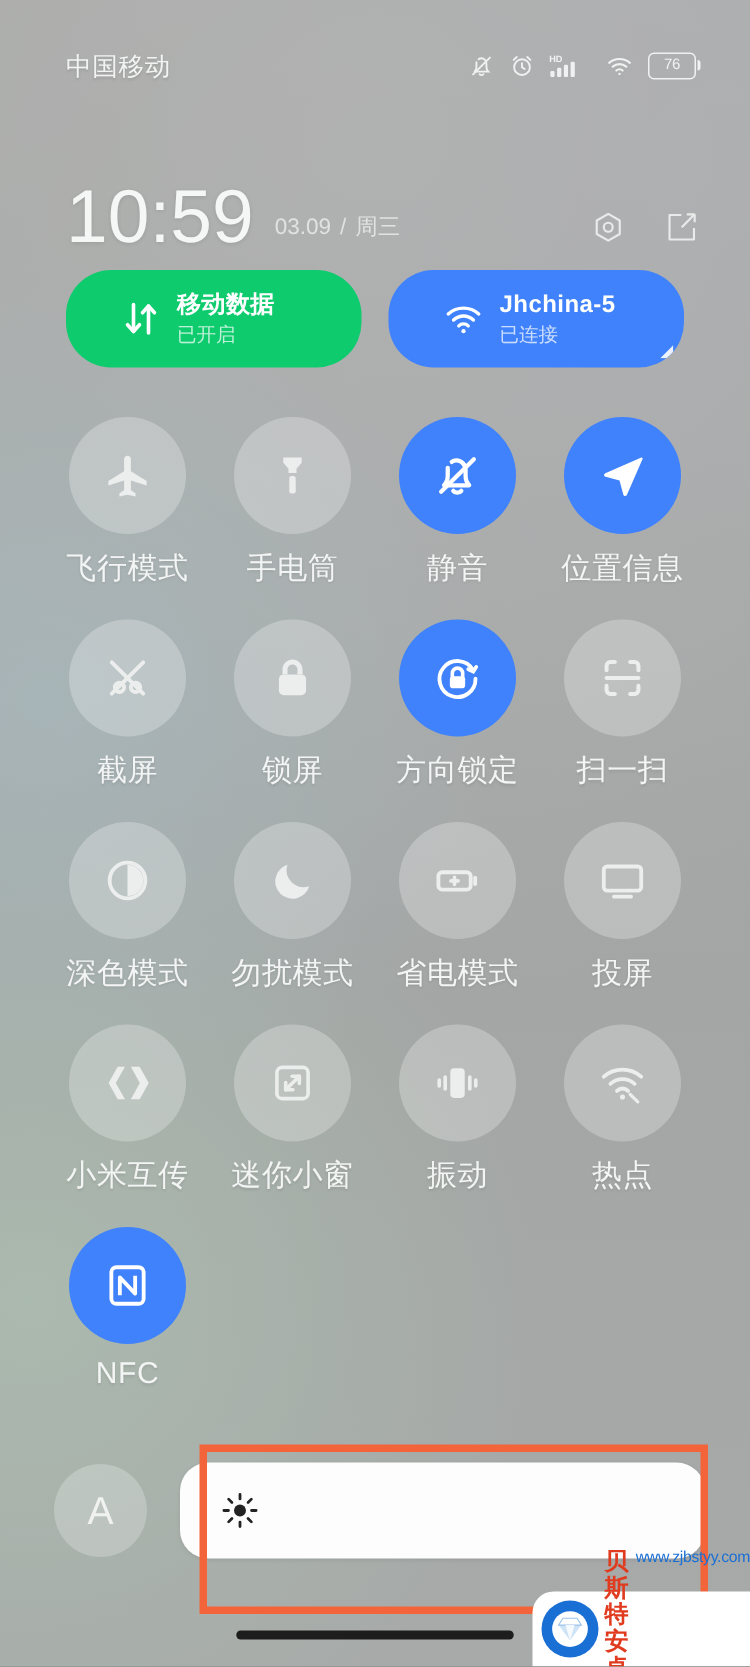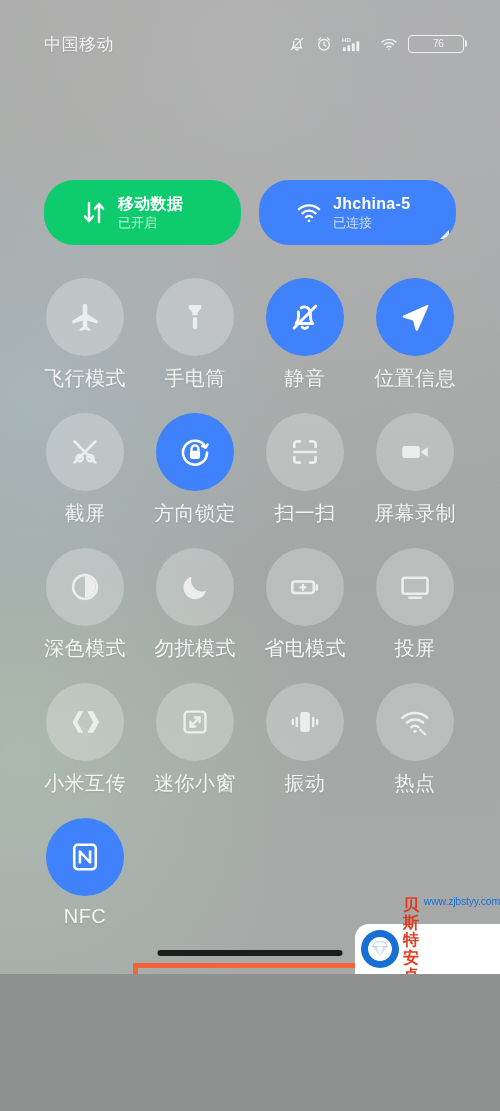--- a/index.html
+++ b/index.html
@@ -10,21 +10,21 @@
   body {
     width: 500px;
     height: 1111px;
     overflow: hidden;
     font-family: "Liberation Sans", "DejaVu Sans", sans-serif;
     -webkit-font-smoothing: antialiased;
   }
   #screen {
     position: relative;
     width: 500px;
-    height: 974px;
+    height: 1111px;
     overflow: hidden;
     background:
       radial-gradient(circle at 6% 42%, rgba(168,190,196,0.55) 0%, rgba(168,190,196,0) 38%),
       radial-gradient(circle at 4% 78%, rgba(176,200,180,0.55) 0%, rgba(176,200,180,0) 34%),
       radial-gradient(circle at 96% 10%, rgba(176,176,182,0.45) 0%, rgba(176,176,182,0) 40%),
       radial-gradient(circle at 50% 8%, rgba(180,180,178,0.7) 0%, rgba(160,162,161,0) 55%),
       linear-gradient(180deg, #a9abaa 0%, #a5a8a7 30%, #a3a6a5 60%, #a7aaa9 100%);
   }
 
   
@@ -50,21 +50,21 @@
     gap: 9px;
   }
   .status-icons svg { display: block; }
   .batt {
     position: relative;
     width: 30px; height: 16px;
     border: 1.6px solid #f0f1f1;
     border-radius: 4px;
     display: flex;
     align-items: center;
-    padding-left: 24px;
+    justify-content: center;
   }
   .batt:after {
     content: "";
     position: absolute;
     right: -4px; top: 4px;
     width: 2.4px; height: 7px;
     background: #f0f1f1;
     border-radius: 0 2px 2px 0;
   }
   .batt span {
@@ -335,20 +335,43 @@
           <path d="M9.2 16c.8-.7 1.8-1.1 2.8-1.1s2 .4 2.8 1.1"></path>
           <circle cx="12" cy="19" r="1.1" fill="#f0f1f1" stroke="none"></circle>
         </svg>
       </span>
       <span class="batt">
         <span>76</span>
       </span>
     </div>
   </div>
 
+  <div class="clockrow">
+    <div class="time">10:59</div>
+    <div class="datewrap">
+      <span>03.09</span>
+      <span>/</span>
+      <span>周三</span>
+    </div>
+    <div class="clock-actions">
+      <span>
+        <svg width="23" height="23" viewBox="0 0 24 24" fill="none" stroke="#e9ebea" stroke-width="1.5" stroke-linejoin="round">
+          <path d="M12 2.7 20 7.3v9.4L12 21.3 4 16.7V7.3z"></path>
+          <circle cx="12" cy="12" r="3.1"></circle>
+        </svg>
+      </span>
+      <span>
+        <svg width="23" height="23" viewBox="0 0 24 24" fill="none" stroke="#e9ebea" stroke-width="1.5" stroke-linejoin="round">
+          <path d="M20.5 12.6v7.9H3.5V3.5h8.2"></path>
+          <path d="M21 3 12 12"></path>
+          <path d="M21 3v5.5M21 3h-5.5"></path>
+        </svg>
+      </span>
+    </div>
+  </div>
 
   <div class="bigtiles">
 
     <div class="bigtile" style="background:#0ecb6e">
       <div class="bt-icon">
         <svg width="26" height="28" viewBox="0 0 26 28" fill="none" stroke="#ffffff" stroke-width="2.4" stroke-linecap="round" stroke-linejoin="round">
           <path d="M8 4v18"></path>
             <path d="M4 17.5 8 22l4-4.5"></path>
           <path d="M18 23V5"></path>
             <path d="M14 9.5 18 5l4 4.5"></path>
@@ -434,20 +457,31 @@
             <path d="M4.6 4.6 19.4 19.4"></path>
               <path d="M19.4 4.6 4.6 19.4"></path>
             <circle cx="8.2" cy="16.4" r="2.2"></circle>
             <circle cx="15.8" cy="16.4" r="2.2"></circle>
           </svg>
         </span>
       </div>
       <div class="cell-label">截屏</div>
     </div>
 
+    <div class="cell">
+      <div class="bubble">
+        <span>
+          <svg width="32" height="32" viewBox="0 0 24 24" fill="#eceeed">
+            <path d="M12 2.8c-2.8 0-5 2.2-5 5v2.3h2.5V7.8c0-1.4 1.1-2.5 2.5-2.5s2.5 1.1 2.5 2.5v2.3H17V7.8c0-2.8-2.2-5-5-5z"></path>
+            <rect x="5.2" y="10.2" width="13.6" height="10.4" rx="2.4"></rect>
+          </svg>
+        </span>
+      </div>
+      <div class="cell-label">锁屏</div>
+    </div>
 
     <div class="cell">
       <div class="bubble on-blue">
         <span>
           <svg width="36" height="36" viewBox="0 0 24 24" fill="none" stroke="#ffffff" stroke-width="1.7" stroke-linecap="round">
             <path d="M18.9 8.4A8 8 0 1 0 20 12.3"></path>
             <path d="M20.3 7.1 19 9.1l-2.2-1"></path>
             <path d="M9.7 11.4V9.9a2.3 2.3 0 1 1 4.6 0v1.5" stroke-width="1.6"></path>
             <rect x="8.6" y="11.2" width="6.8" height="5.4" rx="1.4" fill="#ffffff" stroke="none"></rect>
           </svg>
@@ -464,31 +498,20 @@
             <path d="M15.6 4.5h2.1a1.8 1.8 0 0 1 1.8 1.8v2.1"></path>
             <path d="M19.5 15.6v2.1a1.8 1.8 0 0 1-1.8 1.8h-2.1"></path>
             <path d="M8.4 19.5H6.3a1.8 1.8 0 0 1-1.8-1.8v-2.1"></path>
             <line x1="4.5" y1="12" x2="19.5" y2="12"></line>
           </svg>
         </span>
       </div>
       <div class="cell-label">扫一扫</div>
     </div>
 
-    <div class="cell">
-      <div class="bubble">
-        <span>
-          <svg width="34" height="34" viewBox="0 0 24 24" fill="#eceeed">
-            <rect x="3" y="7.8" width="12.4" height="8.4" rx="1.9"></rect>
-            <path d="M16.6 11.3 21 8.6v6.8l-4.4-2.7z"></path>
-          </svg>
-        </span>
-      </div>
-      <div class="cell-label">屏幕录制</div>
-    </div>
 
 
     <div class="cell">
       <div class="bubble">
         <span>
           <svg width="34" height="34" viewBox="0 0 24 24">
             <circle cx="12" cy="12" r="8.4" fill="none" stroke="#eceeed" stroke-width="1.8"></circle>
             <path d="M12 4.6a7.4 7.4 0 0 1 0 14.8z" fill="#eceeed"></path>
           </svg>
         </span>

